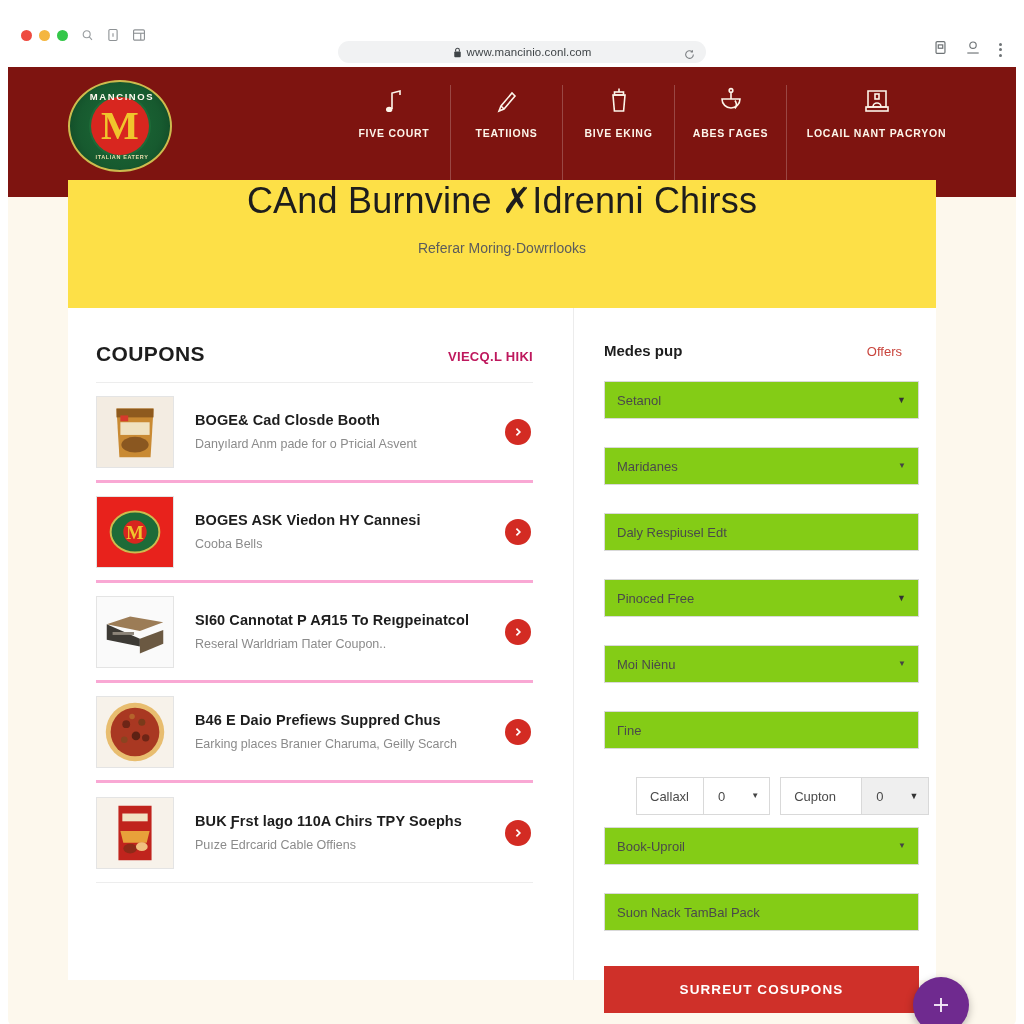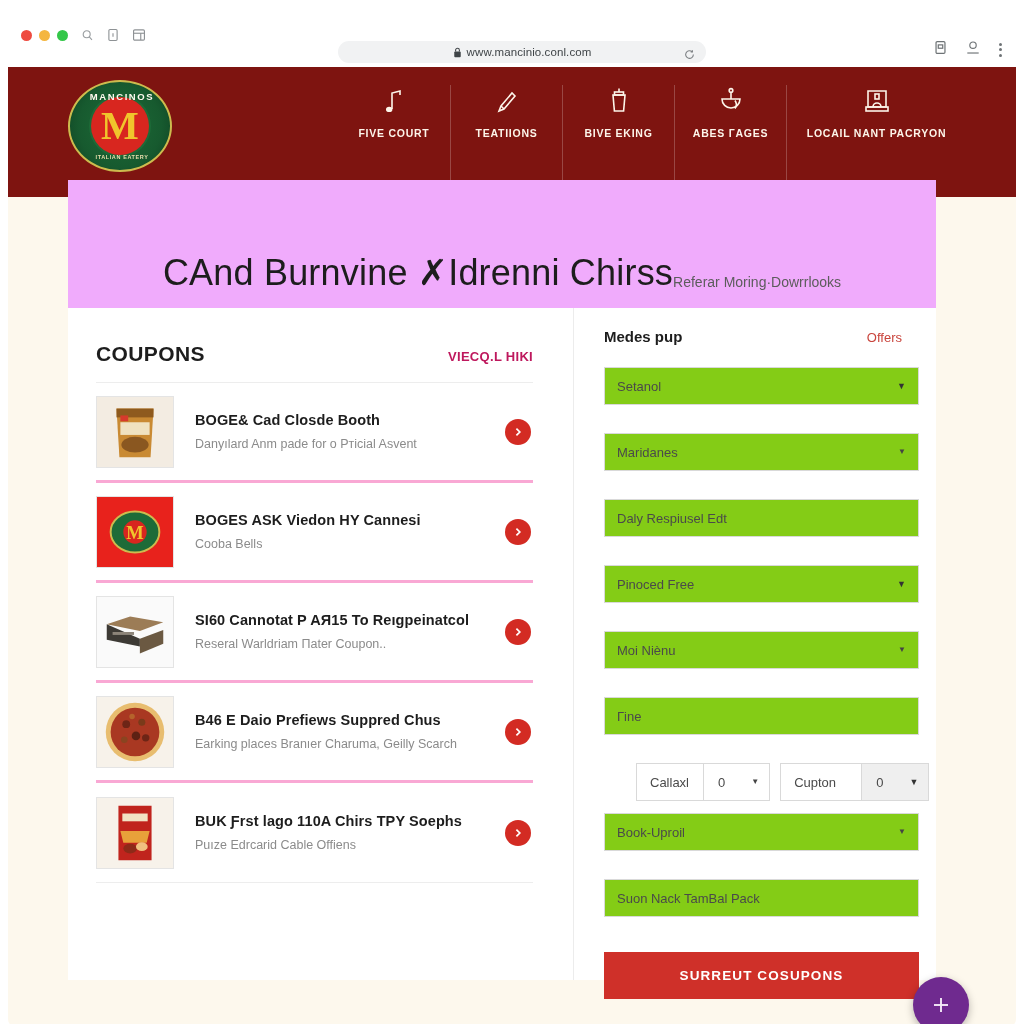--- a/index.html
+++ b/index.html
@@ -74,33 +74,33 @@
     gap: 12px; border-left: 1px solid rgba(255,255,255,.22); padding: 0 4px;
   }
   .nav-item:first-child { border-left: none; }
   .nav-item.wide { width: 180px; }
   .nav-ico { color: #fdf5ea; height: 30px; display: flex; align-items: flex-end; }
   .nav-label { font-size: 10.5px; font-weight: 700; color: #fdf5ea; letter-spacing: .75px; white-space: nowrap; }
 
   
   .hero {
     position: absolute; left: 60px; top: 113px; width: 868px; height: 185px;
-    background: #f0abfc;
-    display: flex; flex-direction: row; align-items: center; justify-content: center;
+    background: #fde047;
+    display: flex; flex-direction: column; align-items: center; 
   }
   .hero-title { font-size: 36px; color: #1d1d1d; font-weight: 400; letter-spacing: .2px; }
   .hero-sub { margin-top: 18px; font-size: 14px; color: #5c5c5c; }
 
   
   .card {
     position: absolute; left: 60px; top: 241px; width: 868px; height: 672px;
     background: #ffffff; display: flex;
   }
   .col-left { width: 505px; padding: 34px 40px 0 28px; }
-  .col-right { width: 363px; padding: 20px 34px 0 0; border-left: 1px solid #ececec; }
+  .col-right { width: 363px; padding: 34px 34px 0 0; border-left: 1px solid #ececec; }
 
   .sec-head { display: flex; align-items: baseline; justify-content: space-between; }
   .sec-title { font-size: 21px; font-weight: 700; color: #1d1d1d; letter-spacing: .4px; }
   .sec-link { font-size: 13px; color: #be185d; letter-spacing: .3px; font-weight: bold; }
   .sec-rule { margin-top: 16px; height: 1px; background: #ededed; }
 
   .coupon { display: flex; align-items: center; height: 100px; border-bottom: 3px solid #f9a8d4; }
   .coupon:last-child { border-bottom: 1px solid #ededed; }
   .thumb {
     width: 78px; height: 72px; flex: 0 0 78px; border: 1px solid #e4e4e4; background: #fafafa;

